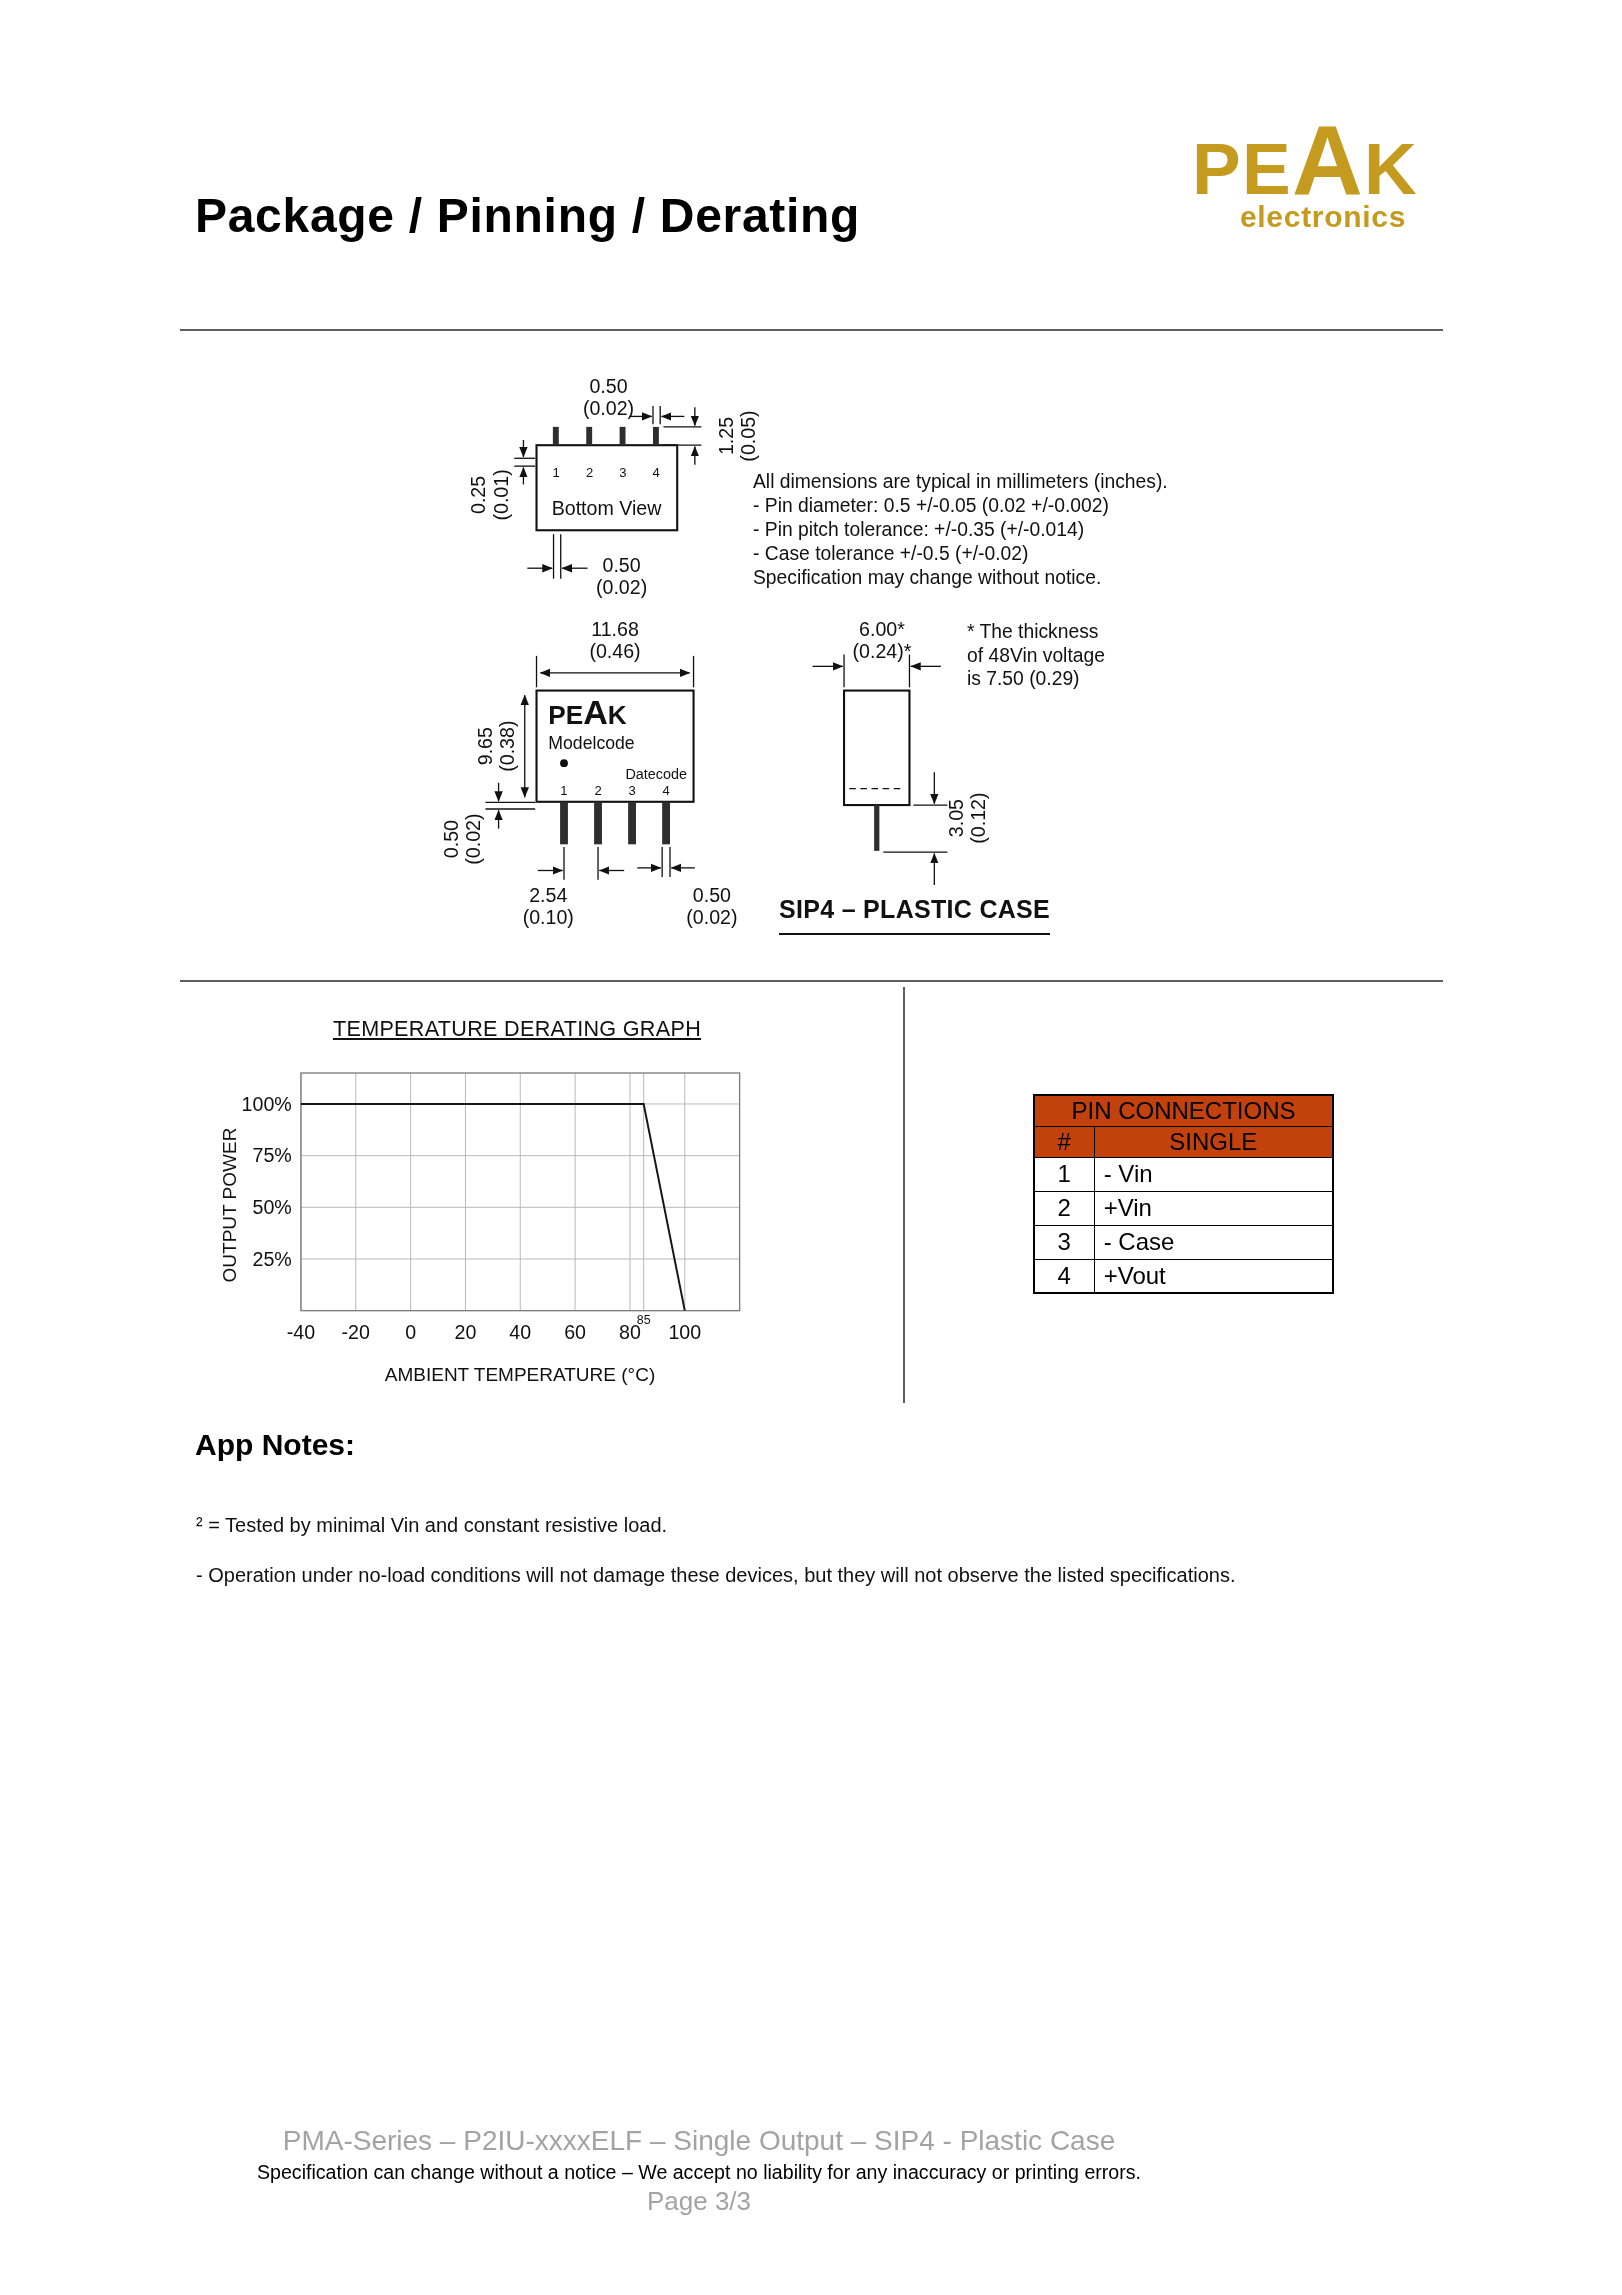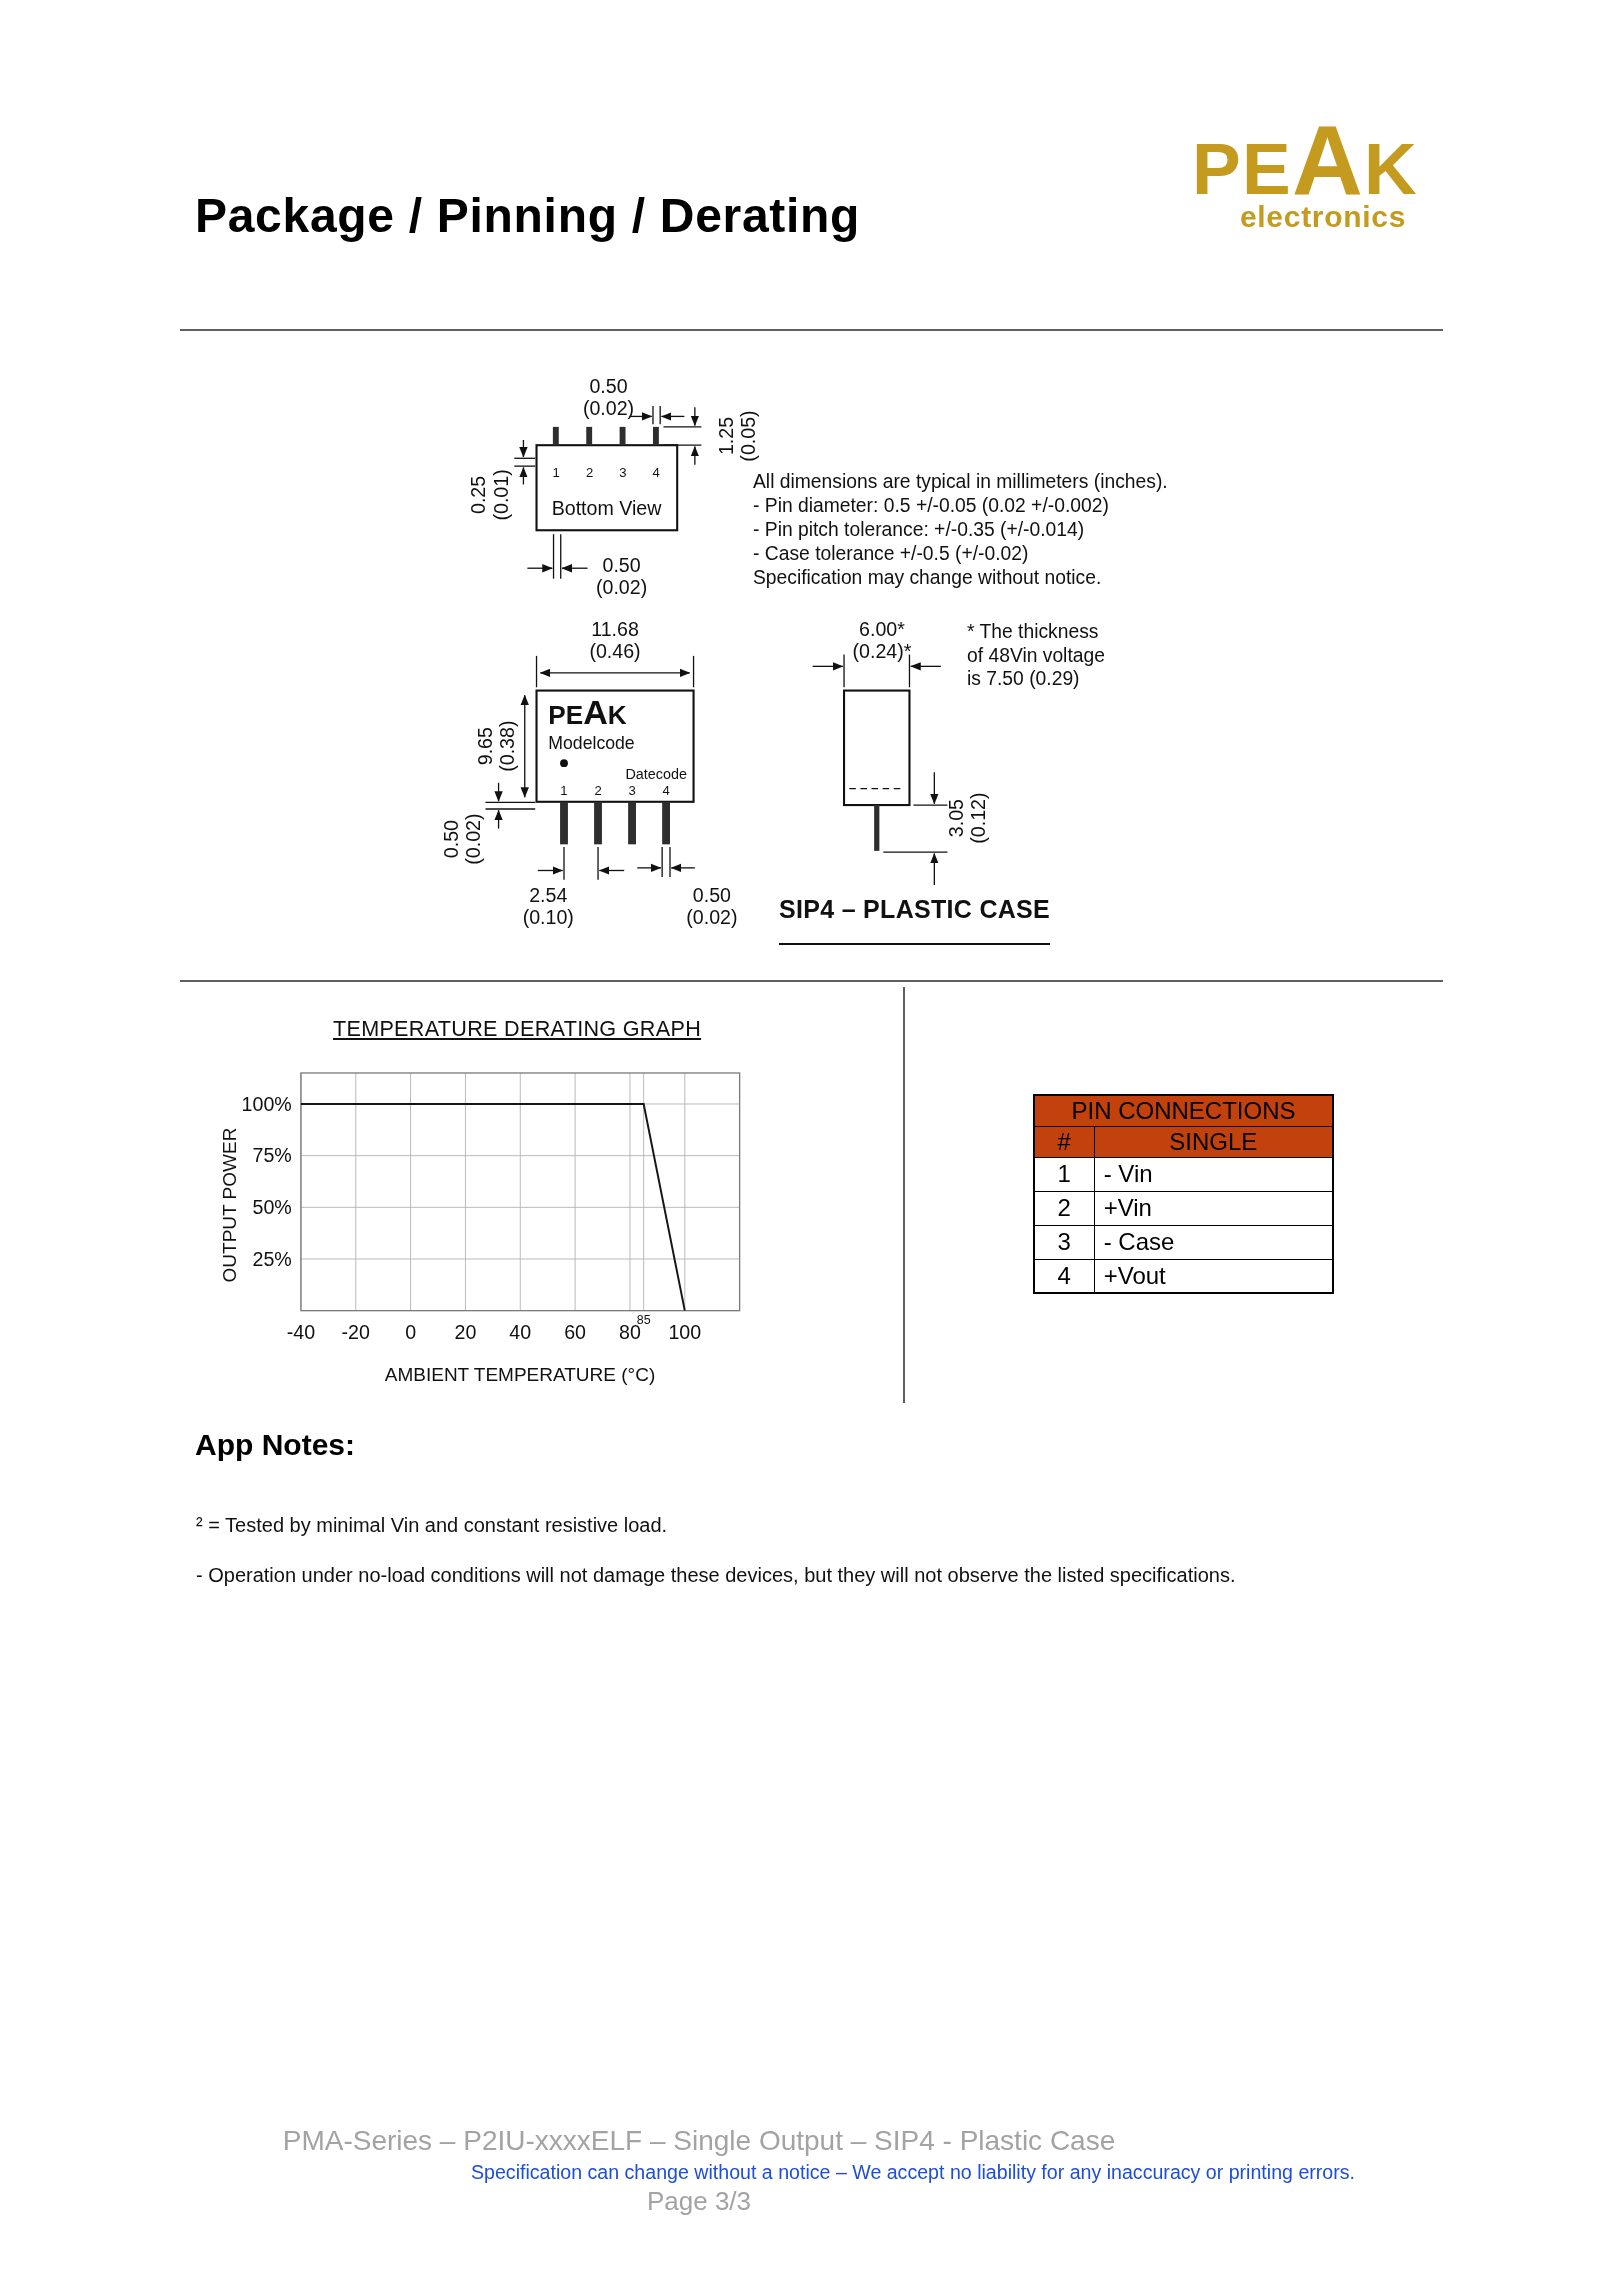--- a/index.html
+++ b/index.html
@@ -23,21 +23,21 @@
   #draw-svg text { font-family:"Liberation Sans",sans-serif; fill:#111; }
   .case { fill:#fff; stroke:#111; stroke-width:3.2; }
   .lead { fill:#2e2e2e; }
   .dl { stroke:#111; stroke-width:2; fill:none; } .fs30 { font-size:30px; } .fs27 { font-size:27px; }
   .fs22 { font-size:22px; } .fs20 { font-size:20px; }
   .mid { text-anchor:middle; }
 
   #dim-notes { position:absolute; left:753px; top:470px; width:471px; font-size:19.3px; line-height:24px; }
   #thickness-note { position:absolute; left:967px; top:620px; font-size:19.3px; line-height:23.6px; }
   #sip4-caption { position:absolute; left:779px; top:895px; font-size:25px; font-weight:bold;
-                  border-bottom:2.6px solid #111; padding-bottom:19px; letter-spacing:0.3px; }
+                  border-bottom:2.6px solid #111; padding-bottom:9px; letter-spacing:0.3px; }
 
   
   #chart-title { position:absolute; left:278px; top:1016px; width:478px; text-align:center;
                  font-size:21.6px; text-decoration:underline; letter-spacing:0.3px; }
   #chart-ylabel { position:absolute; left:99px; top:1192px; width:266px; height:26px; text-align:center;
                   font-size:19px; transform:rotate(-90deg); }
   #chart-xlabel { position:absolute; left:301px; top:1364px; width:438px; text-align:center; font-size:19px; }
   #derating-chart { position:absolute; left:242px; top:1065px; }
   #derating-chart text { font-family:"Liberation Sans",sans-serif; fill:#111; }
 
@@ -51,21 +51,21 @@
   #pin-table td.sig { width:239px; text-align:left; padding-left:9.2px; }
 
   
   #app-notes-heading { position:absolute; left:195px; top:1428px; font-size:30px; font-weight:bold; color:#000; }
   .app-note { position:absolute; left:196px; font-size:20px; color:#111; }
   #app-note-1 { top:1484px; } #app-note-2 { top:1514px; } #app-note-3 { top:1564px; }
 
   
   .footer-line { position:absolute; left:0; width:1312px; text-align:center;margin-left:43px; }
   #footer1 { top:2125px; font-size:28px; color:#a3a3a3; }
-  #footer2 { top:2161px; font-size:19.6px; color:#1d4ed8;text-align:right; }
+  #footer2 { top:2161px; font-size:19.6px; color:#000000; }
   #footer3 { top:2186px; font-size:26px; color:#a3a3a3; }
 </style>
 </head>
 <body>
 
 <div id="page">
 
   <div id="title">Package / Pinning / Derating</div>
   <div id="logo">
     <div id="logo-word"><span>PE</span><span class="bigA">A</span><span>K</span></div>

